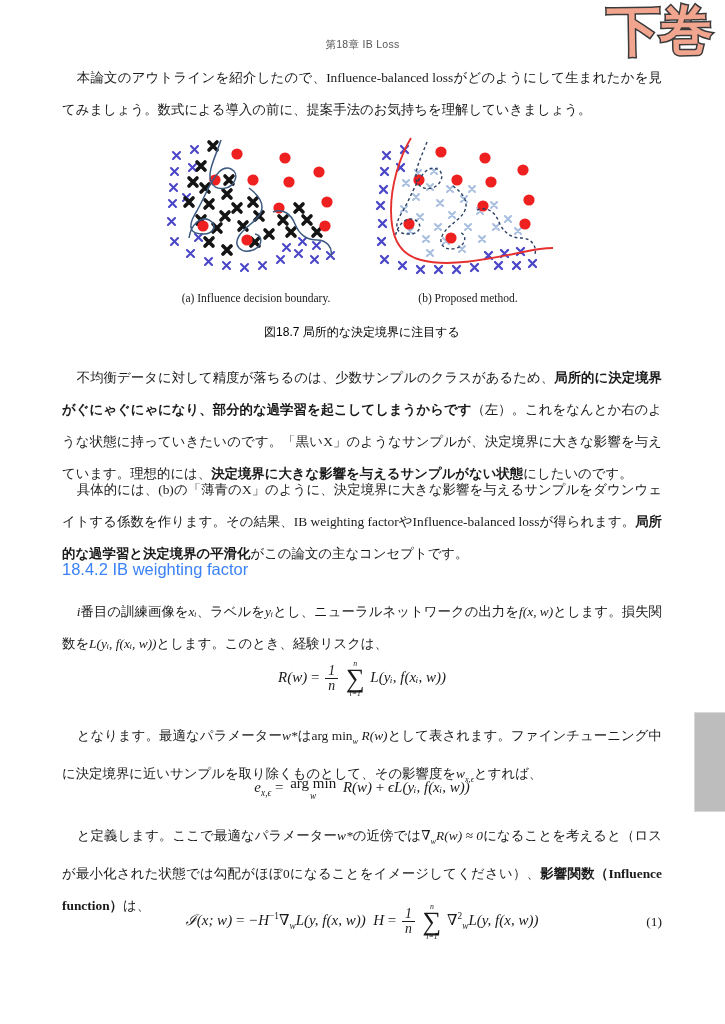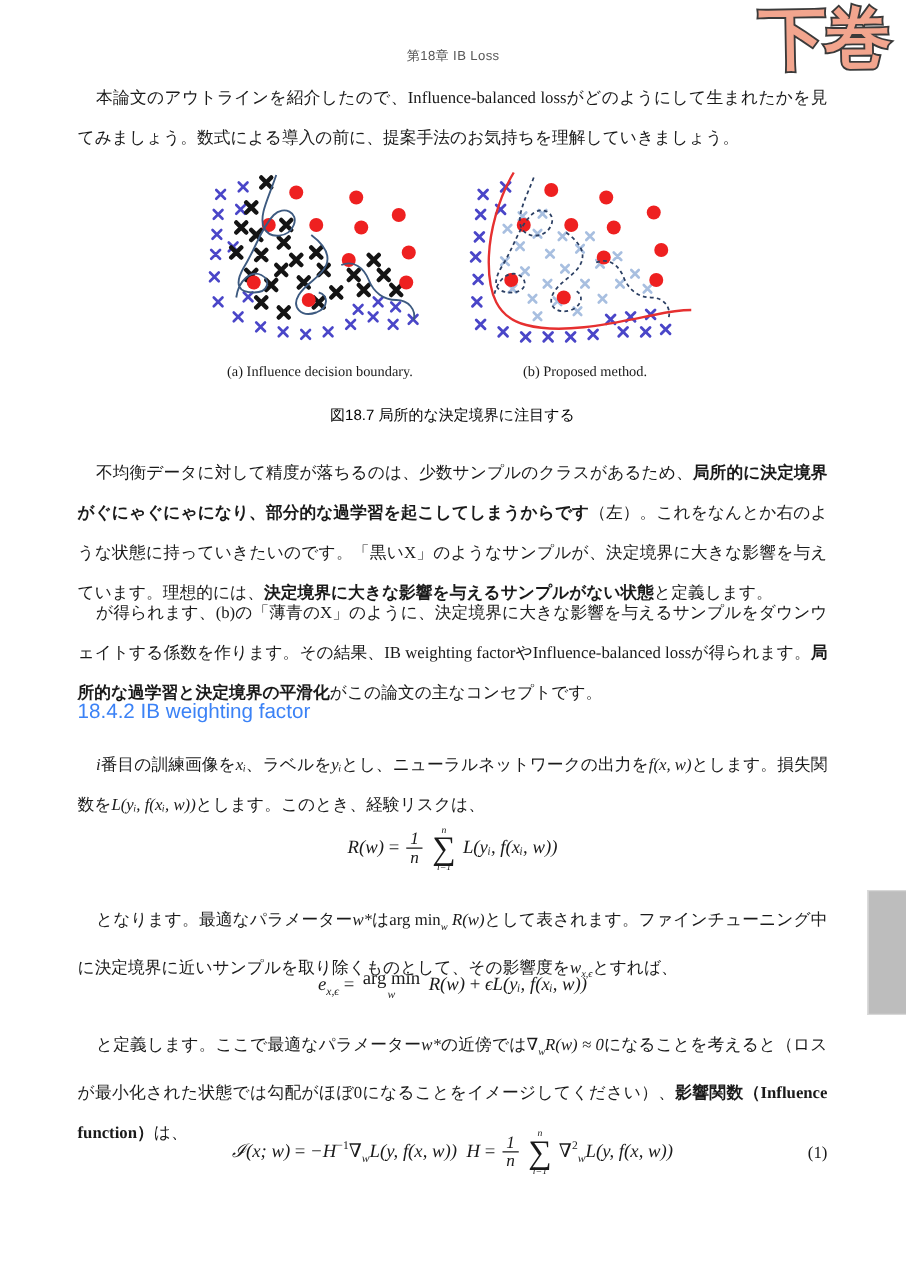--- a/index.html
+++ b/index.html
@@ -480,25 +480,25 @@
 
     <div class="subcaps">
       <div class="subcap">(a)  Influence decision boundary.</div>
       <div class="subcap">(b)  Proposed method.</div>
     </div>
 
     <div class="fig-caption">図18.7 局所的な決定境界に注目する</div>
   </div>
 
   <div class="body-col" style="top:362px;">
-    <p class="para indent"><span>不均衡データに対して精度が落ちるのは、少数サンプルのクラスがあるため、</span><span class="b">局所的に決定境界がぐにゃぐにゃになり、部分的な過学習を起こしてしまうからです</span><span>（左）。これをなんとか右のような状態に持っていきたいのです。「黒いX」のようなサンプルが、決定境界に大きな影響を与えています。理想的には、</span><span class="b">決定境界に大きな影響を与えるサンプルがない状態</span><span>と定義します。</span></p>
+    <p class="para indent"><span>不均衡データに対して精度が落ちるのは、少数サンプルのクラスがあるため、</span><span class="b">局所的に決定境界がぐにゃぐにゃになり、部分的な過学習を起こしてしまうからです</span><span>（左）。これをなんとか右のような状態に持っていきたいのです。「黒いX」のようなサンプルが、決定境界に大きな影響を与えています。理想的には、</span><span class="b">決定境界に大きな影響を与えるサンプルがない状態</span><span>にしたいのです。</span></p>
   </div>
 
   <div class="body-col" style="top:474px;">
-    <p class="para indent"><span>が得られます、(b)の「薄青のX」のように、決定境界に大きな影響を与えるサンプルをダウンウェイトする係数を作ります。その結果、</span><span class="latin">IB weighting factor</span><span>や</span><span class="latin">Influence-balanced loss</span><span>が得られます。</span><span class="b">局所的な過学習と決定境界の平滑化</span><span>がこの論文の主なコンセプトです。</span></p>
+    <p class="para indent"><span>具体的には、(b)の「薄青のX」のように、決定境界に大きな影響を与えるサンプルをダウンウェイトする係数を作ります。その結果、</span><span class="latin">IB weighting factor</span><span>や</span><span class="latin">Influence-balanced loss</span><span>が得られます。</span><span class="b">局所的な過学習と決定境界の平滑化</span><span>がこの論文の主なコンセプトです。</span></p>
   </div>
 
   <h2 class="sec-head" style="top:560px;">18.4.2 IB weighting factor</h2>
 
   <div class="body-col" style="top:596px;">
     <p class="para indent"><span class="mi">i</span><span>番目の訓練画像を</span><span class="mi">xᵢ</span><span>、ラベルを</span><span class="mi">yᵢ</span><span>とし、ニューラルネットワークの出力を</span><span class="mi">f(x, w)</span><span>とします。損失関数を</span><span class="mi">L(yᵢ, f(xᵢ, w))</span><span>とします。このとき、経験リスクは、</span></p>
   </div>
 
   <div class="eq" style="top:660px;">
     <span class="mi">R(w)</span>

